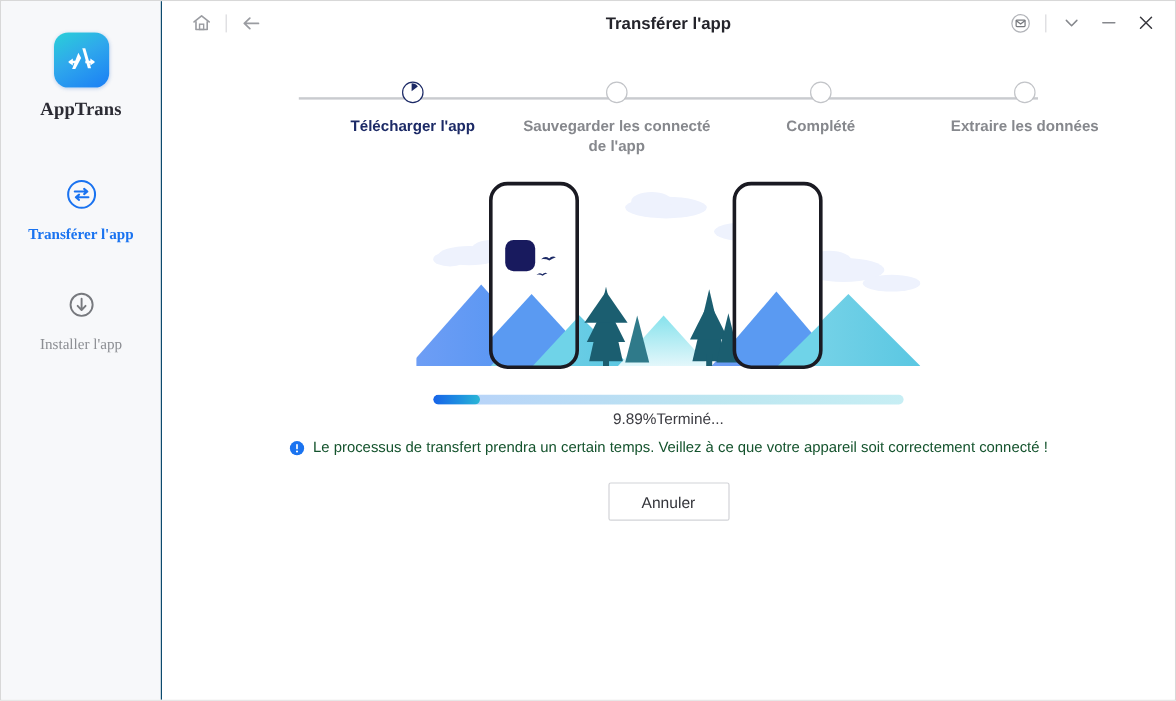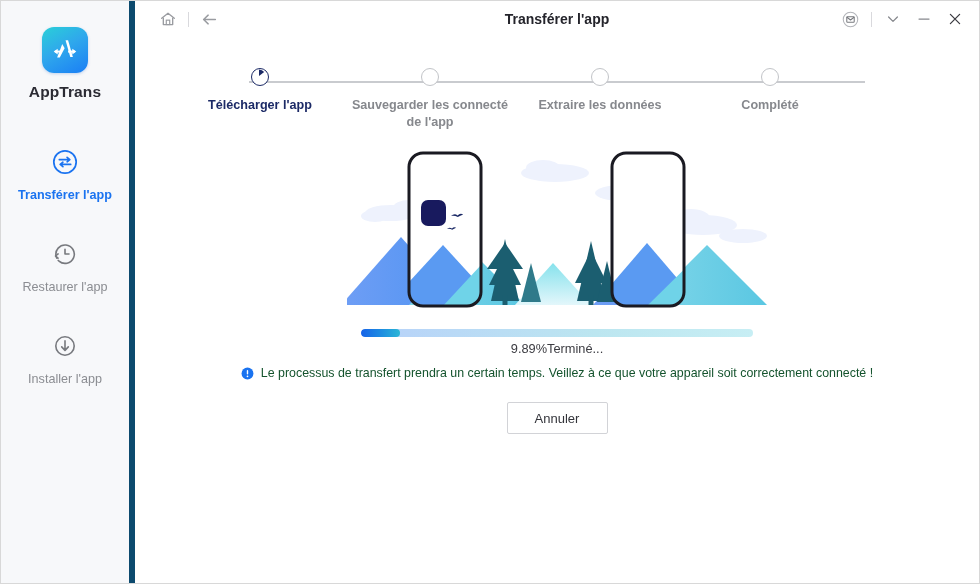--- a/index.html
+++ b/index.html
@@ -17,23 +17,24 @@
     border: 1px solid #d8d8d8;
     display: flex;
     flex-direction: row;
   }
 
   
   .sidebar {
     width: 134px;
     height: 100%;
     background: #f7f8fa;
-    border-right: 6px solid #0c4a6e;
+    border-right: 1px solid #0c4a6e;
     flex: 0 0 134px;
     position: relative;
+    font-family: Liberation Serif, serif;
   }
   .brand {
     padding-top: 26px;
     text-align: center;
   }
   .brand-logo {
     width: 46px; height: 46px;
     margin: 0 auto;
     border-radius: 12px;
     background: linear-gradient(150deg, #2ad0d8 0%, #2fa8ec 45%, #1a7ef5 100%);
@@ -134,23 +135,23 @@
   }
   .step-line {
     position: absolute;
     top: 13px;
     left: 74px; right: 74px;
     height: 1.5px;
     background: #c9cbcf;
   }
   .steps {
     position: absolute;
-    top: 0; left: 0; right: 0;
-    display: flex;
-    justify-content: flex-start;
+    top: 0; left: 18px; right: 0;
+    display: flex;
+    justify-content: flex-end;
   }
   .step {
     width: 170px;
     display: flex;
     flex-direction: column;
     align-items: center;
     cursor: default;
   }
   .step-dot {
     width: 18px; height: 18px;
@@ -265,31 +266,20 @@
         <span class="nav-icon">
           <svg width="28" height="28" viewBox="0 0 28 28" aria-hidden="true">
             <circle cx="14" cy="14" r="11.2" fill="none" stroke="#1a73f0" stroke-width="1.7"></circle>
             <path d="M8.3 11.6 H18.4 M16.1 9.4 L18.8 11.6 L16.1 13.8" fill="none" stroke="#1a73f0" stroke-width="1.7" stroke-linecap="round" stroke-linejoin="round"></path>
             <path d="M19.7 16.4 H9.6 M11.9 14.2 L9.2 16.4 L11.9 18.6" fill="none" stroke="#1a73f0" stroke-width="1.7" stroke-linecap="round" stroke-linejoin="round"></path>
           </svg>
         </span>
         <span class="nav-label">Transférer l'app</span>
       </div>
 
-      <div class="nav-item">
-        <span class="nav-icon">
-          <svg width="28" height="28" viewBox="0 0 28 28" aria-hidden="true">
-            <path d="M5.1 16.2 A9.2 9.2 0 1 1 8.0 21.1" fill="none" stroke="#77797e" stroke-width="1.6" stroke-linecap="round"></path>
-            <path d="M5.3 16.9 A9.2 9.2 0 0 0 7.3 20.5" fill="none" stroke="#77797e" stroke-width="1.6" stroke-linecap="round" stroke-dasharray="1.4 2.6"></path>
-            <path d="M7.1 13.9 L4.5 16.0 L7.0 18.2" fill="none" stroke="#77797e" stroke-width="1.6" stroke-linecap="round" stroke-linejoin="round"></path>
-            <path d="M14 9.2 V14 H18" fill="none" stroke="#77797e" stroke-width="1.6" stroke-linecap="round" stroke-linejoin="round"></path>
-          </svg>
-        </span>
-        <span class="nav-label">Restaurer l'app</span>
-      </div>
 
 
       <div class="nav-item">
         <span class="nav-icon">
           <svg width="28" height="28" viewBox="0 0 28 28" aria-hidden="true">
             <circle cx="14" cy="14" r="9.2" fill="none" stroke="#77797e" stroke-width="1.6"></circle>
             <path d="M14 8.9 V18.2 M10.7 14.9 L14 18.4 L17.3 14.9" fill="none" stroke="#77797e" stroke-width="1.6" stroke-linecap="round" stroke-linejoin="round"></path>
           </svg>
         </span>
         <span class="nav-label">Installer l'app</span>
@@ -359,26 +349,26 @@
           <span class="step-label">Télécharger l'app</span>
         </div>
 
         <div class="step">
           <span class="step-dot"></span>
           <span class="step-label">Sauvegarder les connecté de l'app</span>
         </div>
 
         <div class="step">
           <span class="step-dot"></span>
-          <span class="step-label">Extraire les données</span>
+          <span class="step-label">Complété</span>
         </div>
 
         <div class="step">
           <span class="step-dot"></span>
-          <span class="step-label">Complété</span>
+          <span class="step-label">Extraire les données</span>
         </div>
 
       </div>
     </div>
 
     <div class="illustration-wrap">
       <svg width="420" height="175" viewBox="0 0 420 175" aria-hidden="true">
         <defs>
           <clipPath id="clipL">
               <rect x="62" y="10" width="72" height="153" rx="14"></rect>

